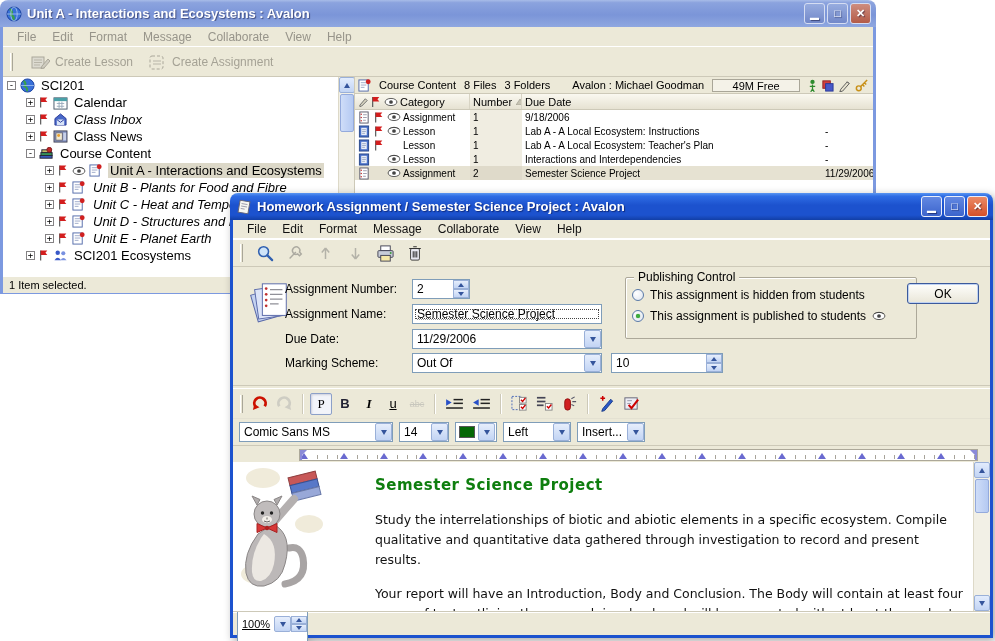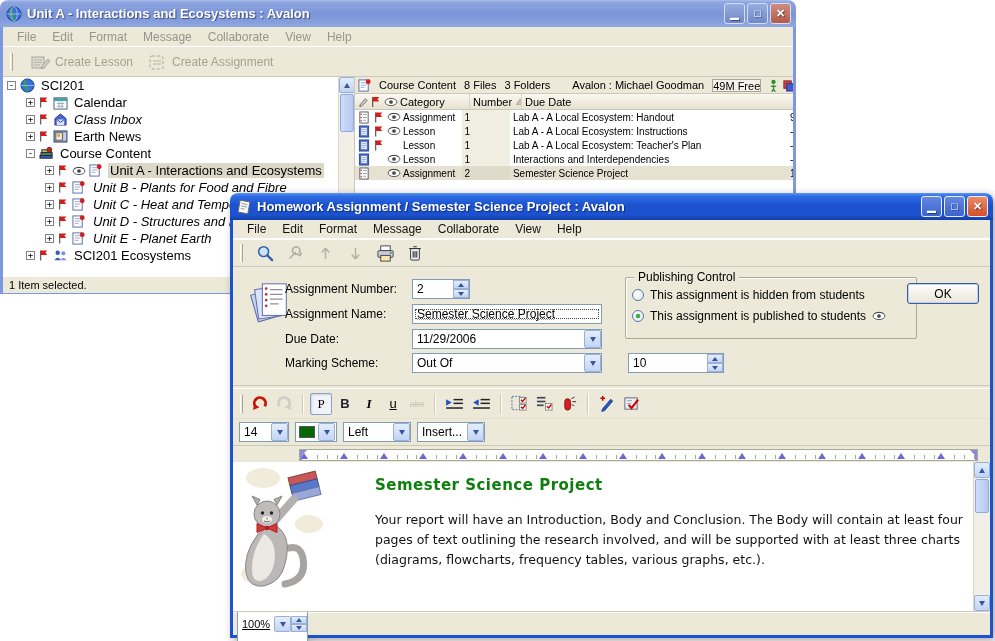--- a/index.html
+++ b/index.html
@@ -14,21 +14,21 @@
     text-shadow:1px 1px 1px rgba(0,0,40,.5); white-space:nowrap; overflow:hidden; }
   .titlebar .ticon { width:16px; height:16px; margin-right:5px; flex:none; }
   .titlebar .ttl { flex:1; overflow:hidden; }
   .tbtns { display:flex; gap:2px; flex:none; }
   .tbtn { width:21px; height:21px; border-radius:3px; border:1px solid rgba(255,255,255,.8);
     color:#fff; font-size:11px; font-weight:bold; display:flex; align-items:center;
     justify-content:center; line-height:1; }
   .frame { border-style:solid; border-top:0; background:#ECE9D8; }
 
   
-  .bw { left:0; top:0; width:796px; height:294px; z-index:1; }
+  .bw { left:0; top:0; width:876px; height:294px; z-index:1; }
   .bw .titlebar { background:linear-gradient(180deg,#A8BCE8 0%,#8BA3DE 10%,#7B95D8 55%,#8FA7E0 100%); }
   .bw .tbtn { background:linear-gradient(180deg,#97ACDF,#7288C9); border-color:#D5DDF2; }
   .bw .tbtn.close { background:linear-gradient(180deg,#CE8D7F,#B35B48); }
   .bw .frame { border-width:0 3px 3px 3px; border-color:#7C99E0; height:267px; }
 
   .menubar { height:20px; display:flex; align-items:center; padding-left:6px;
     font-size:12px; gap:0; border-bottom:1px solid #fff; }
   .menubar .menu-item { padding:2px 8px; }
   .bw .menubar .menu-item { color:#97948a; }
   .fw .menubar .menu-item { color:#111; }
@@ -269,21 +269,21 @@
                   </svg>
                 </span>
                 <span class="ticn">
                   <svg viewBox="0 0 16 14" width="15" height="13">
                     <rect x="1" y="1" width="14" height="12" fill="#8898C8" stroke="#445"></rect>
                     <rect x="3" y="3" width="7" height="8" fill="#F0E8D0" stroke="#667"></rect>
                     <circle cx="6" cy="6" r="1.6" fill="#E8A030"></circle>
                     <rect x="11" y="3" width="3" height="8" fill="#C8D0E8"></rect>
                   </svg>
                 </span>
-                <span class="tree-label">Earth News</span>
+                <span class="tree-label">Class News</span>
               </div>
               <div class="tree-row" style="padding-left: 23px;">
                 <span class="xbox">-</span>
                 <span class="ticn">
                   <svg viewBox="0 0 16 15" width="15" height="14">
                     <rect x="1" y="9" width="13" height="3" fill="#3858B8" stroke="#223"></rect>
                     <rect x="2" y="6" width="12" height="3" fill="#38985A" stroke="#223"></rect>
                     <rect x="3" y="3" width="10" height="3" fill="#C8B868" stroke="#223"></rect>
                     <circle cx="11" cy="3" r="2.6" fill="#C02828" stroke="#801818"></circle>
                   </svg>
@@ -503,21 +503,20 @@
                   <span class="slot">
                     <svg viewBox="0 0 18 12" width="14" height="10">
                       <ellipse cx="9" cy="6" rx="7.6" ry="4.6" fill="#fff" stroke="#333"></ellipse>
                       <circle cx="9" cy="6" r="2.4" fill="#444"></circle>
                       <path d="M2.2 3.4 Q9 -1 15.8 3.4" fill="none" stroke="#333" stroke-width=".8"></path>
                     </svg>
                   </span>
                   <span>Assignment</span>
                 </span>
                 <span class="lcell numshade" style="width: 52px;">1</span>
-                <span class="lcell" style="width: 300px;">Lab A - A Local Ecosystem: Handout</span>
                 <span class="lcell" style="flex: 1 1 0%;">9/18/2006</span>
               </div>
               <div class="lrow">
                 <span class="lcell" style="width: 115px;">
                   <span class="slot">
                     <svg viewBox="0 0 13 14" width="12" height="13">
                       <rect x="1.5" y="1" width="10" height="12" fill="#4870C8" stroke="#284888"></rect>
                       <rect x="3.5" y="3" width="6" height="8" fill="#E8EEF8"></rect>
                       <path d="M4.5 5 h4 M4.5 7 h4 M4.5 9 h3" stroke="#8898B8" stroke-width=".8"></path>
                     </svg>
@@ -731,21 +730,21 @@
             </span>
         </span>
 
         <span class="flabel" style="top:89px">Marking Scheme:</span>
         <span class="field" style="top:86px;width:190px">
           <span class="txt">Out Of</span>
           <span class="cbtn">
               <span class="arr-dn"></span>
             </span>
         </span>
-        <span class="field" style="top:86px;left:395px;width:96px">
+        <span class="field" style="top:86px;left:378px;width:112px">
           <span class="txt">10</span>
           <span class="spbtns">
               <div>
                 <span class="arr-up"></span>
               </div>
               <div>
                 <span class="arr-dn"></span>
               </div>
             </span>
         </span>
@@ -847,20 +846,26 @@
               <svg viewBox="0 0 18 18" width="17" height="17">
                 <rect x="2" y="3" width="13" height="12" fill="#ECECF4" stroke="#667"></rect>
                 <path d="M4.5 6 h5 M4.5 9 h4" stroke="#99A"></path>
                 <path d="M6 10.5 l3 3.5 7-9" stroke="#C00" stroke-width="2.2" fill="none"></path>
               </svg>
             </span>
           </span>
       </div>
 
       <div class="fontrow">
+        <span class="combo" style="width:154px">
+          <span class="txt">Comic Sans MS</span>
+          <span class="cbtn">
+              <span class="arr-dn"></span>
+            </span>
+        </span>
         <span class="combo" style="width:50px">
           <span class="txt">14</span>
           <span class="cbtn">
               <span class="arr-dn"></span>
             </span>
         </span>
         <span class="combo" style="width:42px">
           <span class="swatch" style="background: rgb(5, 104, 5);"></span>
           <span class="cbtn">
               <span class="arr-dn"></span>
@@ -1036,20 +1041,21 @@
               <ellipse cx="34" cy="57.5" rx="5" ry="3.6" fill="#F4F0EA"></ellipse>
               <path d="M34 55.5 l0 2 M31 59 q3 2 6 0" stroke="#555" fill="none" stroke-width=".9"></path>
               <path d="M34 66 l-10 -4.5 v9 z" fill="#D83838" stroke="#A82020"></path>
               <path d="M34 66 l10 -4.5 v9 z" fill="#D83838" stroke="#A82020"></path>
               <circle cx="34" cy="66" r="2.2" fill="#B02020"></circle>
             </svg>
           </div>
         <div class="edtext">
           <div class="edhead" style="color: rgb(14, 126, 14);">Semester Science Project</div>
           <div>
+              <div class="edpara">Study the interrelationships of biotic and abiotic elements in a specific ecosystem. Compile qualitative and quantitative data gathered through investigation to record and present results.</div>
               <div class="edpara">Your report will have an Introduction, Body and Conclusion. The Body will contain at least four pages of text outlining the research involved, and will be supported with at least three charts (diagrams, flowcharts, frequency tables, various graphs, etc.).</div>
             </div>
         </div>
         <div class="ed-sb">
           <div>
             <div class="sb-btn">
                 <span class="arr-up"></span>
               </div>
             <div class="sb-thumb" style="height:34px"></div>
           </div>

